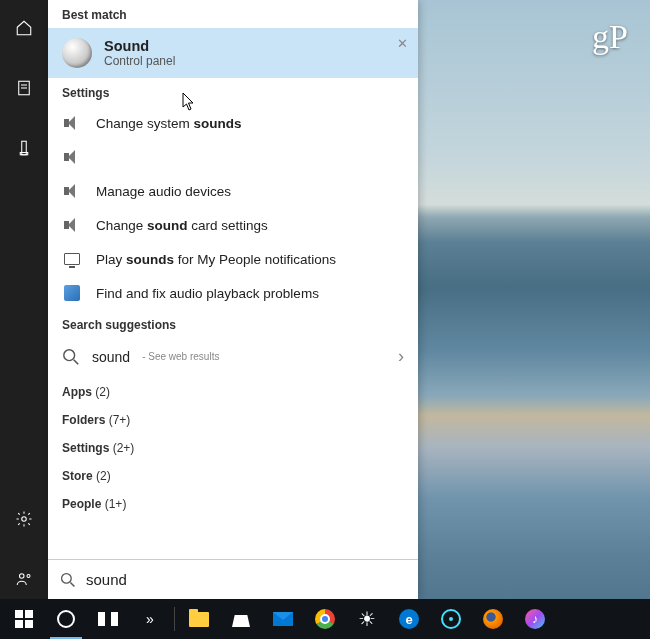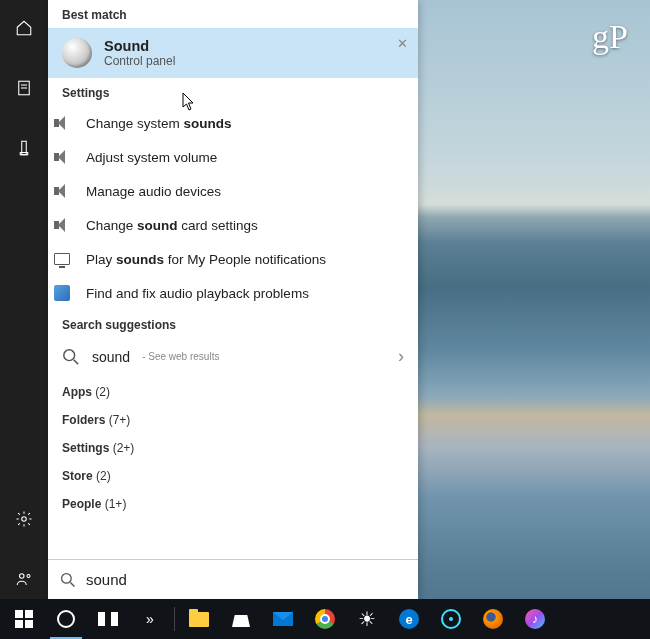--- a/index.html
+++ b/index.html
@@ -56,21 +56,21 @@
   background: radial-gradient(circle at 35% 30%, #fff, #ccc 55%, #999);
   box-shadow: inset -2px -2px 3px rgba(0,0,0,.25);
   display:flex; align-items:center; justify-content:center;
 }
 .best .title { font-size: 14.5px; font-weight: 600; color: #222; }
 .best .sub { font-size: 12px; color: #555; }
 .best .close { position: absolute; right: 10px; top: 8px; color: #888; font-size: 13px; cursor: pointer; }
 
 .item {
   display: flex; align-items: center; gap: 14px;
-  padding: 8px 4px; font-size: 13.5px; color: #222; cursor: pointer;
+  padding: 8px 14px; font-size: 13.5px; color: #222; cursor: pointer;
 }
 .item .icon-slot { width: 20px; height: 18px; display:flex; align-items:center; justify-content:center; flex-shrink:0; }
 .item .label b { font-weight: 600; }
 
 .speaker-icon {
   width: 16px; height: 14px; position: relative;
 }
 .speaker-icon::before {
   content:""; position:absolute; left:0; top:3px; width:5px; height:8px; background:#666;
 }
@@ -213,21 +213,20 @@
         <div class="item">
      <span class="icon-slot">
             <div class="speaker-icon"></div>
           </span>
      <span class="label">Change system <b>sounds</b></span>
    </div>
         <div class="item">
      <span class="icon-slot">
             <div class="speaker-icon"></div>
           </span>
-     <span class="label">Adjust system volume</span>
    </div>
         <div class="item">
      <span class="icon-slot">
             <div class="speaker-icon"></div>
           </span>
      <span class="label">Manage audio devices</span>
    </div>
         <div class="item">
      <span class="icon-slot">
             <div class="speaker-icon"></div>

